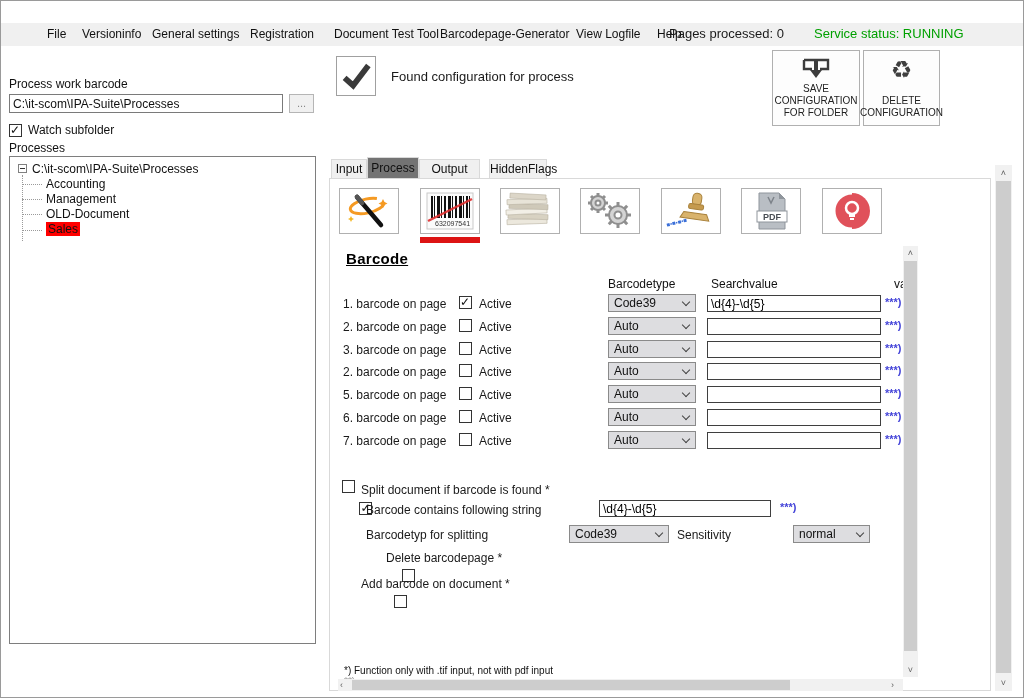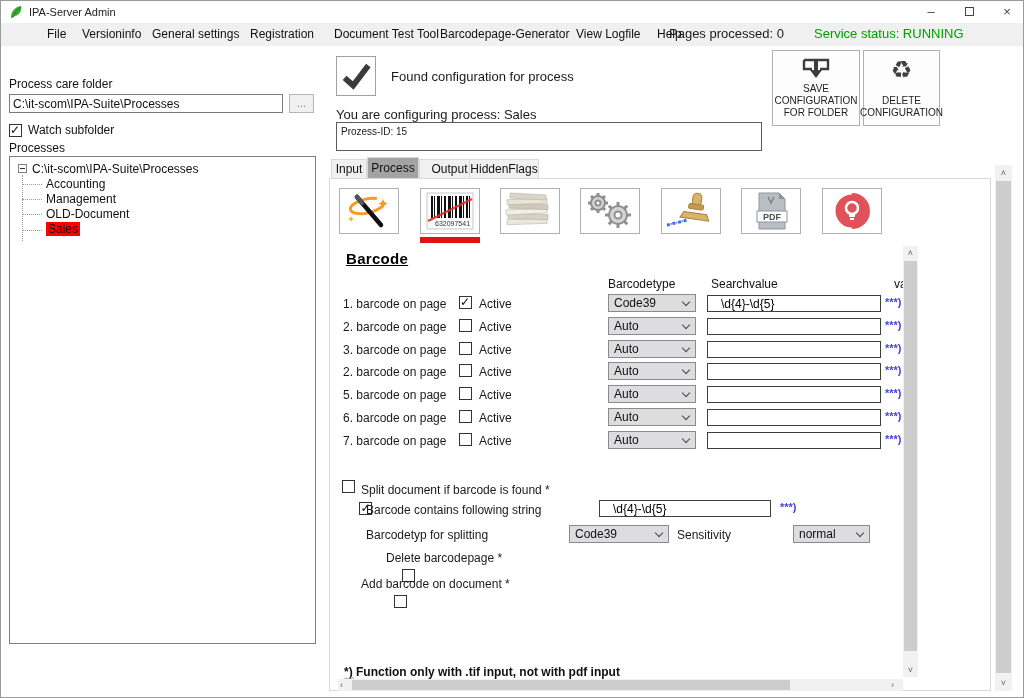--- a/index.html
+++ b/index.html
@@ -45,88 +45,78 @@
   
   .checkframe { width:40px; height:40px; border:1px solid #a0a0a0; background:#fff; }
   .procidbox { border:1px solid #5c5c5c; background:#fff; }
   .bigbtn { border:1px solid #b0b0b0; background:#fdfdfd; text-align:center; font-size:10px; color:#222;
             display:flex; flex-direction:column; align-items:center; justify-content:flex-start; padding-top:6px; }
   .bigbtn .lbl { margin-top:auto; padding-bottom:6px; line-height:12px; }
 
   
   .tab { position:absolute; height:19px; font-size:12px; text-align:center; line-height:19px;
          background:#f0f0f0; border:1px solid #d9d9d9; border-bottom:none; color:#111; }
-  .tab.active { background:#a3a3a3; height:21px; top:156px; z-index:3; line-height:21px; }
+  .tab.active { background:#737373; height:21px; top:156px; z-index:3; line-height:21px; }
   .tabpanel { border:1px solid #d9d9d9; background:#fff; }
 
   
   .iconbtn { width:60px; height:46px; border:1px solid #b0b0b0; background:#fff;
              display:flex; align-items:center; justify-content:center; overflow:hidden; }
   .redbar { background:#dd1414; }
 
   
   .bctitle { font-size:15px; font-weight:bold; text-decoration:underline; color:#000; letter-spacing:0.3px; }
   .colhdr { font-size:12px; color:#111; }
   .dd { position:absolute; height:18px; background:#dddde0; border:1px solid #8a8a8a; font-size:12px;
         color:#111; line-height:16px; padding-left:5px; }
   .dd .chev { position:absolute; right:6px; top:4px; width:6px; height:6px;
               border-right:1px solid #444; border-bottom:1px solid #444; transform:rotate(45deg); }
   input.bcinput { position:absolute; height:17px; border:1px solid #3f3f3f; background:#fff;
-                  font-family:"Liberation Sans", sans-serif; font-size:12px; padding:0 13px; outline:none; }
+                  font-family:"Liberation Sans", sans-serif; font-size:12px; padding:0 3px; outline:none; }
   .fnmark { font-size:11px; font-weight:bold; color:#4343d8; }
   .bc-row { position:absolute; left:0; top:0; width:1024px; height:22px; }
   .bc-row .rlabel { position:absolute; left:342px; top:3px; font-size:12px; }
   .bc-row .cb { position:absolute; left:458px; top:2px; }
   .bc-row .alabel { position:absolute; left:478px; top:3px; font-size:12px; }
   .bc-row .dd { left:607px; top:0; width:88px; }
   .bc-row .tin { left:706px; top:1px; width:174px; }
   .bc-row .fn { position:absolute; left:884px; top:2px; }
 
   
   .sbtrack { background:#f1f1f1; }
   .sbthumb { background:#cdcdcd; }
   .sbarrow { color:#606060; font-size:9px; text-align:center; }
 
-  .footnote { font-size:12px; color:#111;font-weight:bold; }
+  .footnote { font-size:10px; color:#111; }
   .clipline { overflow:hidden; color:#9a9a9a; font-size:10px; }
   .greentext { color:#00a000; }
 </style>
 </head>
 <body>
 
 <div id="app">
 
   
-  <div class="abs titlebar">
-    <svg class="abs" style="left:8px;top:4px" width="15" height="15" viewBox="0 0 15 15">
-      <path d="M2 13 C2 7 5 2 12 1 C13 5 11 10 6 11 L3 13 Z" fill="#3aaa35"></path>
-      <path d="M4 12 C6 7 9 4 12 2" stroke="#1d7a1d" stroke-width="1" fill="none"></path>
-    </svg>
-    <span class="abs apptitle">IPA-Server Admin</span>
-    <div class="abs winbtn" style="left:915px">–</div>
-    <div class="abs winbtn" style="left:953px"><span class="maxbox"></span></div>
-    <div class="abs winbtn" style="left:991px">×</div>
-  </div>
 
   
   <div class="abs menubar">
     <span class="abs menuitem" style="left:10px">File</span>
     <span class="abs menuitem" style="left:45px">Versioninfo</span>
     <span class="abs menuitem" style="left:115px">General settings</span>
     <span class="abs menuitem" style="left:213px">Registration</span>
     <span class="abs menuitem" style="left:297px">Document Test Tool</span>
     <span class="abs menuitem" style="left:403px">Barcodepage-Generator</span>
     <span class="abs menuitem" style="left:539px">View Logfile</span>
     <span class="abs menuitem" style="left:620px">Help</span>
     <span class="abs t13" style="left:668px;top:3px">Pages processed: 0</span>
     <span class="abs t13 greentext" style="left:813px;top:3px">Service status: RUNNING</span>
   </div>
 
   
-  <span class="abs t12 label" style="left:8px;top:76px">Process care folder</span>
+  <span class="abs t12 label" style="left:8px;top:76px">Process work barcode</span>
   <input class="abs winput" style="left: 8px; top: 93px; width: 274px; height: 19px;" value="C:\it-scom\IPA-Suite\Processes">
   <div class="abs browse" style="left:288px;top:93px">...</div>
 
   <span class="abs cbox checked" style="left:8px;top:122px"></span>
   <span class="abs t12 label" style="left:27px;top:122px">Watch subfolder</span>
   <span class="abs t12 label" style="left:8px;top:140px">Processes</span>
 
   <div class="abs treebox" style="left:8px;top:155px;width:307px;height:488px">
     <div class="abs expander" style="left:8px;top:7px"></div>
     <span class="abs treeitem" style="left:22px;top:5px">C:\it-scom\IPA-Suite\Processes</span>
@@ -141,24 +131,20 @@
     <span class="abs treeitem sel" style="left:36px;top:65px">Sales</span>
   </div>
 
   
   <div class="abs checkframe" style="left:335px;top:55px">
     <svg width="38" height="38" viewBox="0 0 40 40">
       <path d="M8 22 L17 30 L33 9" stroke="#3a3a3a" stroke-width="6" fill="none"></path>
     </svg>
   </div>
   <span class="abs t13" style="left:390px;top:68px">Found configuration for process</span>
-  <span class="abs t13" style="left:335px;top:106px">You are configuring process: Sales</span>
-  <div class="abs procidbox" style="left:335px;top:121px;width:426px;height:29px">
-    <span class="abs t10" style="left:4px;top:3px">Prozess-ID: 15</span>
-  </div>
 
   <div class="abs bigbtn" style="left:771px;top:49px;width:88px;height:76px">
     <svg width="30" height="24" viewBox="0 0 30 24">
       <path d="M3 3 H27 V12 H19" stroke="#3c3c3c" stroke-width="2.4" fill="none"></path>
       <path d="M3 3 V12 H11" stroke="#3c3c3c" stroke-width="2.4" fill="none"></path>
       <rect x="13" y="4" width="4" height="10" fill="#3c3c3c"></rect>
       <path d="M9 13 H21 L15 21 Z" fill="#3c3c3c"></path>
     </svg>
     <div class="lbl">
       <div>SAVE</div>
@@ -171,21 +157,21 @@
     <div class="lbl">
       <div>DELETE</div>
       <div>CONFIGURATION</div>
     </div>
   </div>
 
   
   <div class="tab" style="left:330px;top:158px;width:36px">Input</div>
   <div class="tab active" style="left:366px;width:52px">Process</div>
   <div class="tab" style="left:418px;top:158px;width:61px">Output</div>
-  <div class="tab" style="left:468px;top:158px;width:70px">HiddenFlags</div>
+  <div class="tab" style="left:488px;top:158px;width:58px">HiddenFlags</div>
   <div class="abs tabpanel" style="left:328px;top:177px;width:662px;height:513px"></div>
 
   
   <div class="abs iconbtn" style="left:338px;top:187px">
     <svg width="52" height="38" viewBox="0 0 52 38">
       <ellipse cx="24" cy="14" rx="17" ry="7" fill="none" stroke="#f59a23" stroke-width="3" stroke-dasharray="70 14" transform="rotate(-12 24 14)"></ellipse>
       <line x1="14" y1="5" x2="38" y2="33" stroke="#111" stroke-width="4.5" stroke-linecap="round"></line>
       <line x1="14" y1="5" x2="19" y2="11" stroke="#555" stroke-width="4.5" stroke-linecap="round"></line>
       <path d="M40 7 l1.5 3 3 1.5 -3 1.5 -1.5 3 -1.5 -3 -3 -1.5 3 -1.5 Z" fill="#f59a23"></path>
       <path d="M8 24 l1 2 2 1 -2 1 -1 2 -1 -2 -2 -1 2 -1 Z" fill="#f5b623"></path>

